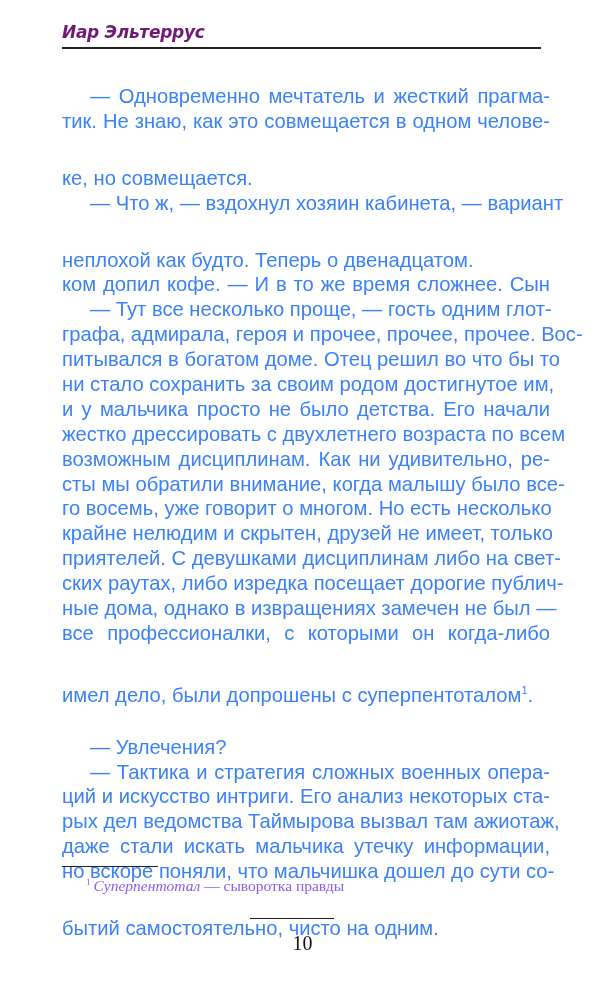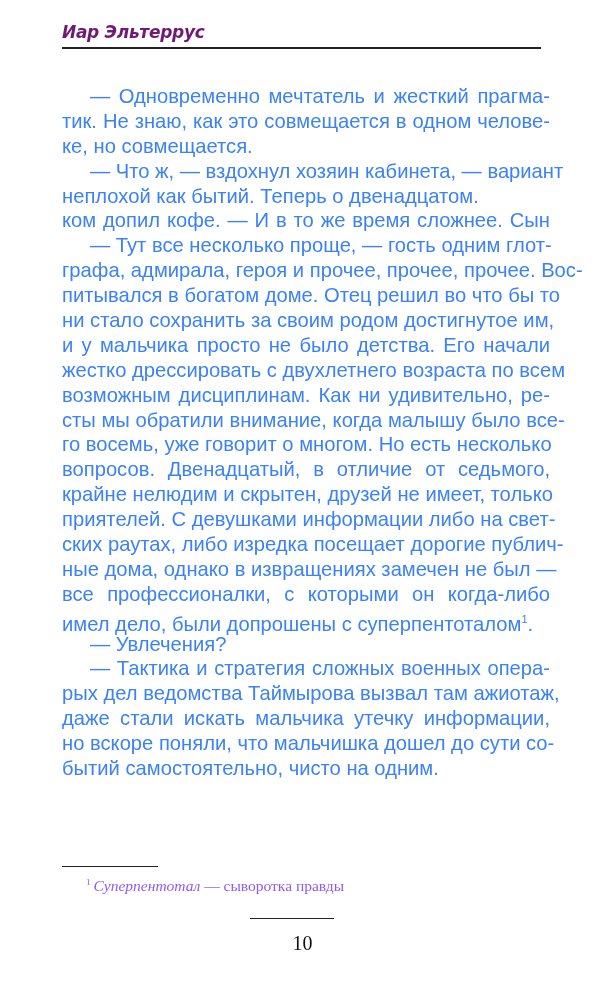--- a/index.html
+++ b/index.html
@@ -12,21 +12,21 @@
   .head-rule {
     position: absolute; left: 62px; top: 47px; width: 479px; height: 0;
     border-top: 2px solid #222;
   }
   .body-text {
     position: absolute; left: 62px; top: 84px; width: 488px;
     font-family: Liberation Sans, sans-serif; font-size: 20.2px; line-height: 24.9px;
     color: #3b82f6; text-align: justify;
   }
   .body-text .line { display: block; white-space: nowrap; text-align-last: justify; text-align: justify; height: 24.9px; }
-  .body-text .line.last { text-align-last: left; }
+  .body-text .line.last { text-align-last: left; margin-top: 32px; }
   .body-text .line.indent { padding-left: 28px; }
   .fn-rule {
     position: absolute; left: 62px; top: 866px; width: 96px; border-top: 1.5px solid #222;
   }
   .footnote {
     position: absolute; left: 86px; top: 877px;
     font-family: "Liberation Serif", serif; font-size: 15.5px; color: #8b5cf6;
   }
   .footnote sup { font-size: 9px; vertical-align: 6px; margin-right: 3px; }
   .footnote i { font-style: italic; }
@@ -43,40 +43,40 @@
 <body>
 
 <div class="running-head">Иар Эльтеррус</div>
 <div class="head-rule"></div>
 
 <div class="body-text" id="body-text">
     <span class="line indent"><span>— Одновременно мечтатель и жесткий прагма-</span></span>
     <span class="line"><span>тик. Не знаю, как это совмещается в одном челове-</span></span>
     <span class="line last"><span>ке, но совмещается.</span></span>
     <span class="line indent"><span>— Что ж, — вздохнул хозяин кабинета, — вариант</span></span>
-    <span class="line last"><span>неплохой как бытий. Теперь о двенадцатом.</span></span>
+    <span class="line last"><span>неплохой как будто. Теперь о двенадцатом.</span></span>
     <span class="line"><span>ком допил кофе. — И в то же время сложнее. Сын</span></span>
     <span class="line indent"><span>— Тут все несколько проще, — гость одним глот-</span></span>
     <span class="line"><span>графа, адмирала, героя и прочее, прочее, прочее. Вос-</span></span>
     <span class="line"><span>питывался в богатом доме. Отец решил во что бы то</span></span>
     <span class="line"><span>ни стало сохранить за своим родом достигнутое им,</span></span>
     <span class="line"><span>и у мальчика просто не было детства. Его начали</span></span>
     <span class="line"><span>жестко дрессировать с двухлетнего возраста по всем</span></span>
     <span class="line"><span>возможным дисциплинам. Как ни удивительно, ре-</span></span>
     <span class="line"><span>сты мы обратили внимание, когда малышу было все-</span></span>
     <span class="line"><span>го восемь, уже говорит о многом. Но есть несколько</span></span>
-    <span class="line"><span>вопросов. Двенадцатый, в отличие от седьмого,</span></span>
     <span class="line"><span>крайне нелюдим и скрытен, друзей не имеет, только</span></span>
-    <span class="line"><span>приятелей. С девушками информации либо на свет-</span></span>
+    <span class="line"><span>приятелей. С девушками дисциплинам либо на свет-</span></span>
     <span class="line"><span>ских раутах, либо изредка посещает дорогие публич-</span></span>
     <span class="line"><span>ные дома, однако в извращениях замечен не был —</span></span>
     <span class="line"><span>все профессионалки, с которыми он когда-либо</span></span>
     <span class="line last"><span>имел дело, были допрошены с суперпентоталом</span><sup class="ref">1</sup><span>.</span></span>
     <span class="line indent last"><span>— Увлечения?</span></span>
     <span class="line indent"><span>— Тактика и стратегия сложных военных опера-</span></span>
+    <span class="line"><span>ций и искусство интриги. Его анализ некоторых ста-</span></span>
     <span class="line"><span>рых дел ведомства Таймырова вызвал там ажиотаж,</span></span>
     <span class="line"><span>даже стали искать мальчика утечку информации,</span></span>
     <span class="line"><span>но вскоре поняли, что мальчишка дошел до сути со-</span></span>
     <span class="line last"><span>бытий самостоятельно, чисто на одним.</span></span>
   </div>
 
 <div class="fn-rule"></div>
 <div class="footnote">
   <sup>1</sup><i>Суперпентотал</i><span> — сыворотка правды</span>
 </div>

